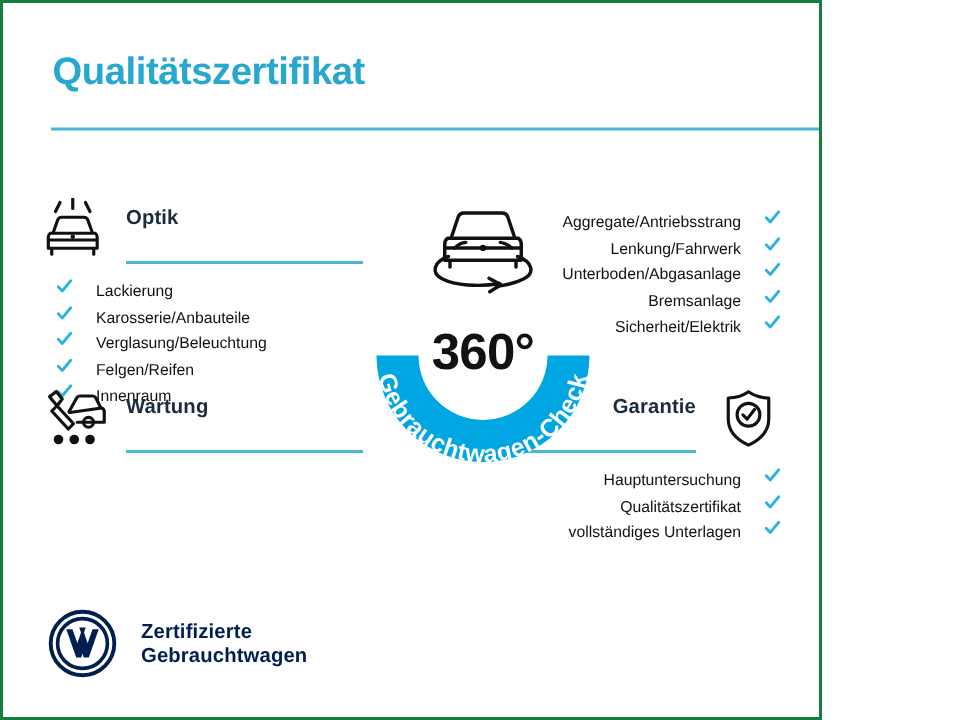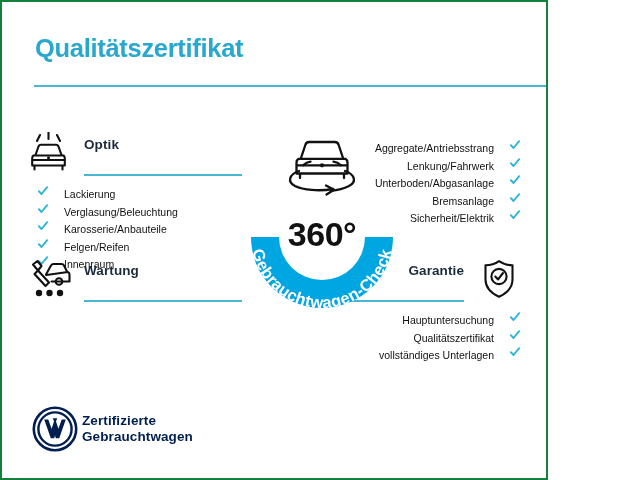--- a/index.html
+++ b/index.html
@@ -123,21 +123,21 @@
   }
   .badge svg { display: block; }
 
   
   .brand {
     position: absolute;
     left: 30px;
     top: 404px;
     display: flex;
     align-items: center;
-    gap: 4px;
+    gap: 16px;
   }
   .brand-logo { width: 46px; height: 46px; display: block; flex: 0 0 46px; }
   .brand-text {
     font-size: 13.5px;
     font-weight: bold;
     color: #001e50;
     line-height: 16.5px;
     letter-spacing: 0.1px;
   }
   .brand-text span { display: block; }
@@ -176,27 +176,27 @@
       <li>
         <svg class="check" viewBox="0 0 12 12">
             <path d="M1 6.2 L4.2 9.6 L11 1.4" stroke="#2ab4d8" stroke-width="2.2" fill="none" stroke-linecap="round" stroke-linejoin="round"></path>
           </svg>
         <span>Lackierung</span>
       </li>
       <li>
         <svg class="check" viewBox="0 0 12 12">
             <path d="M1 6.2 L4.2 9.6 L11 1.4" stroke="#2ab4d8" stroke-width="2.2" fill="none" stroke-linecap="round" stroke-linejoin="round"></path>
           </svg>
+        <span>Karosserie/Anbauteile</span>
+      </li>
+      <li>
+        <svg class="check" viewBox="0 0 12 12">
+            <path d="M1 6.2 L4.2 9.6 L11 1.4" stroke="#2ab4d8" stroke-width="2.2" fill="none" stroke-linecap="round" stroke-linejoin="round"></path>
+          </svg>
         <span>Verglasung/Beleuchtung</span>
-      </li>
-      <li>
-        <svg class="check" viewBox="0 0 12 12">
-            <path d="M1 6.2 L4.2 9.6 L11 1.4" stroke="#2ab4d8" stroke-width="2.2" fill="none" stroke-linecap="round" stroke-linejoin="round"></path>
-          </svg>
-        <span>Karosserie/Anbauteile</span>
       </li>
       <li>
         <svg class="check" viewBox="0 0 12 12">
             <path d="M1 6.2 L4.2 9.6 L11 1.4" stroke="#2ab4d8" stroke-width="2.2" fill="none" stroke-linecap="round" stroke-linejoin="round"></path>
           </svg>
         <span>Felgen/Reifen</span>
       </li>
       <li>
         <svg class="check" viewBox="0 0 12 12">
             <path d="M1 6.2 L4.2 9.6 L11 1.4" stroke="#2ab4d8" stroke-width="2.2" fill="none" stroke-linecap="round" stroke-linejoin="round"></path>

